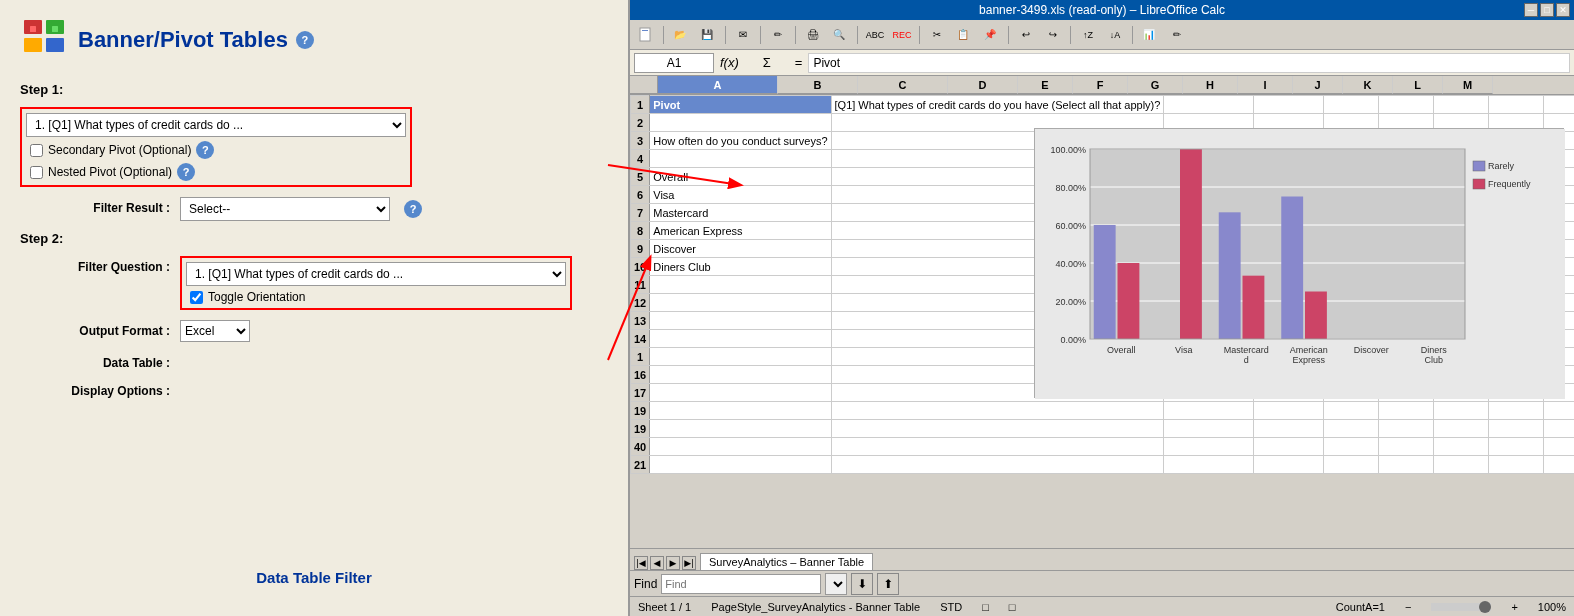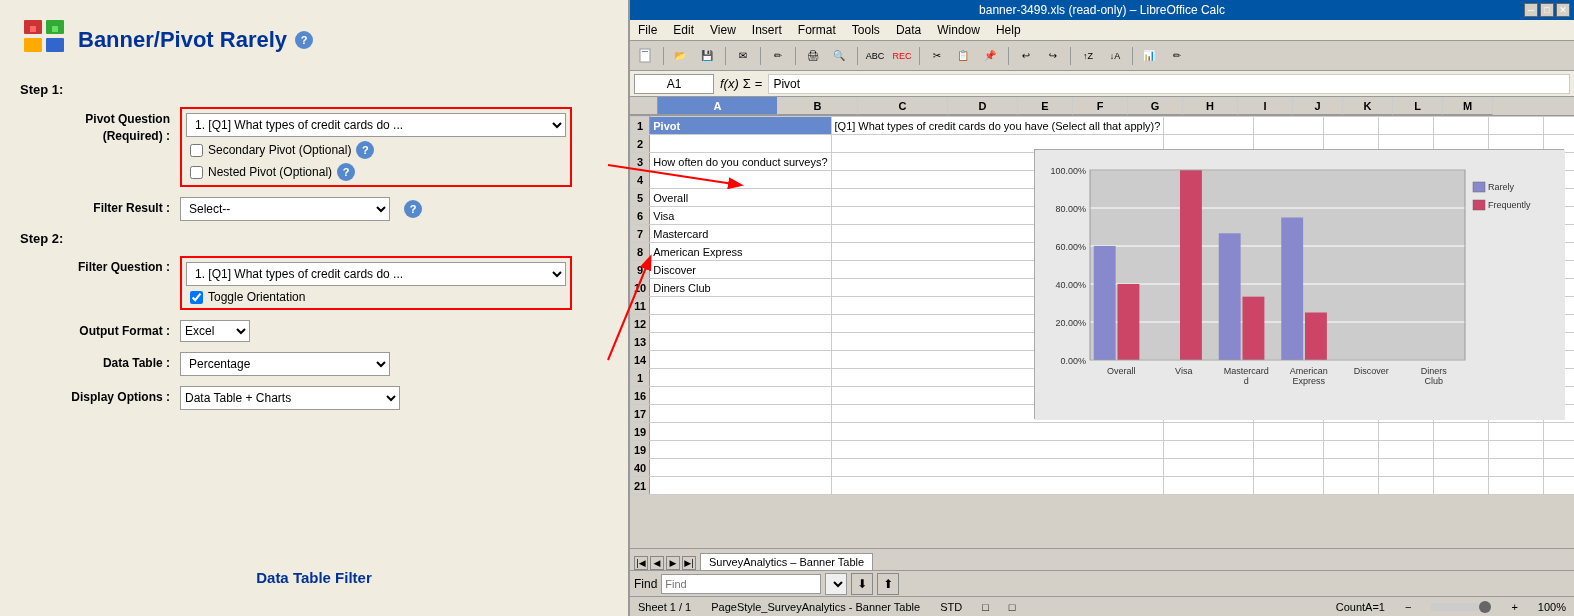--- a/index.html
+++ b/index.html
@@ -204,21 +204,21 @@
       font-size: 12px;
       text-align: center;
       background: white;
       display: flex;
       align-items: center;
       justify-content: center;
     }
     .formula-icons {
       display: flex;
       align-items: center;
-      gap: 0;
+      gap: 20px;
     }
     .formula-icons span {
       font-size: 13px;
       cursor: pointer;
       padding: 0 2px;
     }
     .formula-input {
       flex: 1;
       height: 20px;
       border: 1px solid #ccc;
@@ -391,28 +391,27 @@
     <div class="app-icon">
       <svg width="44" height="44" viewBox="0 0 44 44">
         <rect x="2" y="2" width="18" height="14" fill="#cc3333" rx="1"></rect>
         <rect x="24" y="2" width="18" height="14" fill="#33aa33" rx="1"></rect>
         <rect x="2" y="20" width="18" height="14" fill="#ffaa00" rx="1"></rect>
         <rect x="24" y="20" width="18" height="14" fill="#3366cc" rx="1"></rect>
         <rect x="8" y="8" width="6" height="6" fill="#ff6666" rx="0.5"></rect>
         <rect x="30" y="8" width="6" height="6" fill="#66dd66" rx="0.5"></rect>
       </svg>
     </div>
-    <span class="app-title">Banner/Pivot Rarely</span>
+    <span class="app-title">Banner/Pivot Tables</span>
     <span class="help-icon">?</span>
   </div>
 
   <div class="step-label">Step 1:</div>
 
   <div class="form-row">
-    <div class="form-label two-line">Pivot Question<br>(Required) :</div>
     <div class="pivot-question-box">
       <select class="select-dropdown">
         <option>1. [Q1] What types of credit cards do ...</option>
       </select>
       <div class="checkbox-row">
         <input type="checkbox" style="">
         <span>Secondary Pivot (Optional)</span>
         <span class="help-icon" style="margin-left:5px;">?</span>
       </div>
       <div class="checkbox-row">
@@ -452,57 +451,40 @@
     <div class="form-label">Output Format :</div>
     <div class="output-row">
       <select class="excel-select">
         <option>Excel</option>
       </select>
     </div>
   </div>
 
   <div class="form-row">
     <div class="form-label">Data Table :</div>
-    <select class="select-dropdown-small">
-      <option>Percentage</option>
-    </select>
   </div>
 
   <div class="form-row">
     <div class="form-label">Display Options :</div>
-    <select class="display-options-select">
-      <option>Data Table + Charts</option>
-    </select>
   </div>
 
   <div class="bottom-label">Data Table Filter</div>
 </div>
 
 <div class="right-panel">
 
   <div class="calc-titlebar" style="position:relative;">
     <span>banner-3499.xls (read-only) – LibreOffice Calc</span>
     <div class="window-controls">
       <div class="win-btn">─</div>
       <div class="win-btn">□</div>
       <div class="win-btn">✕</div>
     </div>
   </div>
 
-  <div class="calc-menubar">
-    <span>File</span>
-    <span>Edit</span>
-    <span>View</span>
-    <span>Insert</span>
-    <span>Format</span>
-    <span>Tools</span>
-    <span>Data</span>
-    <span>Window</span>
-    <span>Help</span>
-  </div>
 
   <div class="calc-toolbar">
     <div class="toolbar-btn">
       <svg width="16" height="16" viewBox="0 0 16 16">
           <rect x="2" y="1" width="10" height="13" fill="#fff" stroke="#999" stroke-width="1"></rect>
           <rect x="4" y="3" width="6" height="1" fill="#6688cc"></rect>
         </svg>
     </div>
     <div class="toolbar-sep"></div>
     <div class="toolbar-btn">📂</div>

